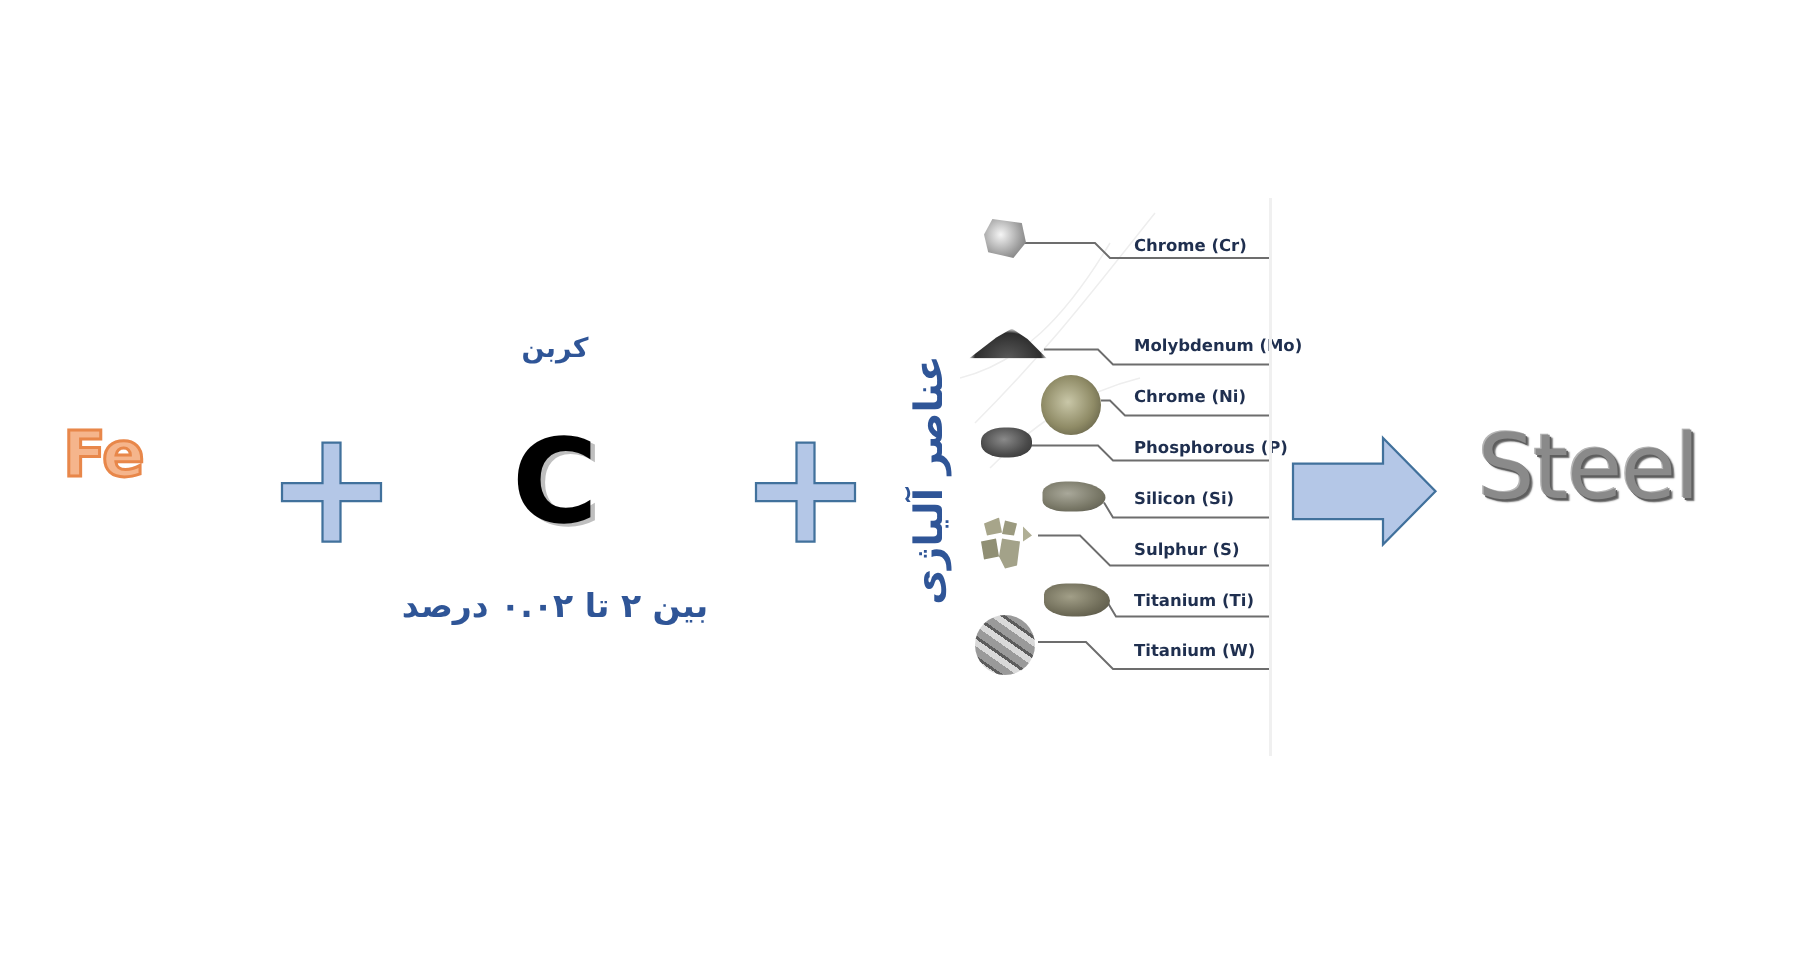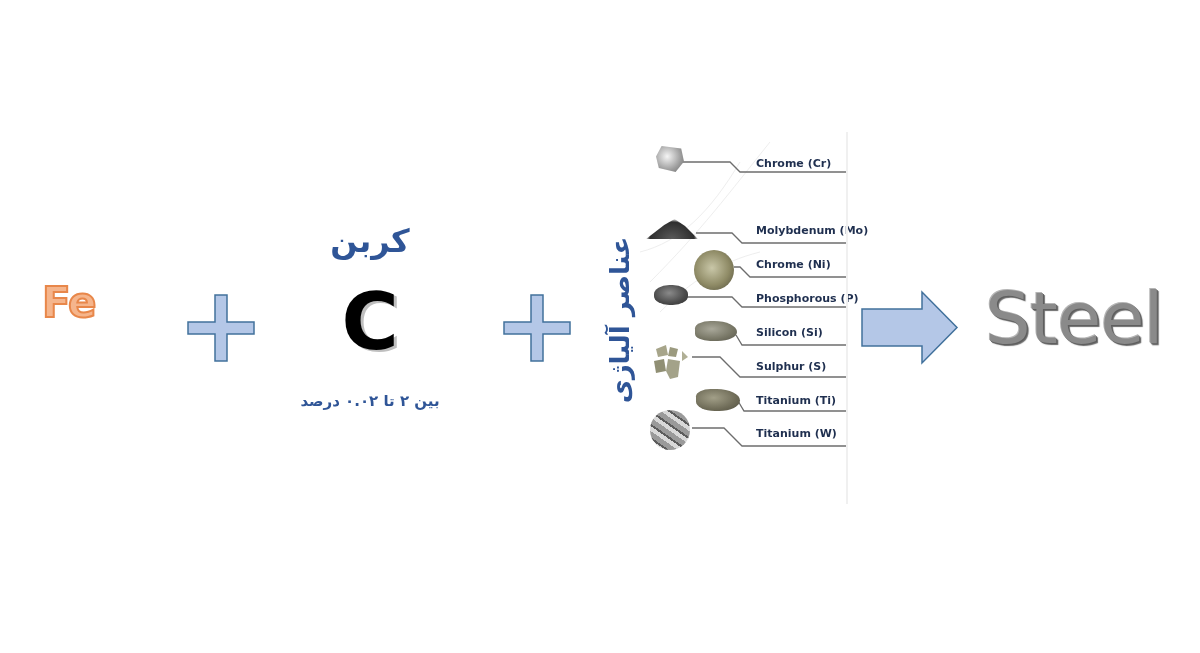--- a/index.html
+++ b/index.html
@@ -16,30 +16,30 @@
     line-height: 1;
   }
 
   
   .plus { width: 70px; height: 70px; }
   .plus svg { width: 100%; height: 100%; display: block; }
 
   
   .carbon-label {
     left: 300px; top: 222px; width: 140px; text-align: center; direction: rtl;
-    font-family: "DejaVu Sans", sans-serif; font-weight: bold; font-size: 32px; color: #2f5597;
+    font-family: "DejaVu Sans", sans-serif; font-weight: bold; font-size: 18px; color: #2f5597;
   }
   .carbon-symbol {
     left: 300px; top: 283px; width: 140px; text-align: center;
     font-family: "DejaVu Sans", sans-serif; font-weight: bold; font-size: 78px; color: #000;
     line-height: 1; text-shadow: 3px 2px 0 #bfbfbf;
   }
   .carbon-note {
     left: 250px; top: 392px; width: 240px; text-align: center; direction: rtl;
-    font-family: "DejaVu Sans", sans-serif; font-weight: bold; font-size: 15px; color: #2f5597;
+    font-family: "DejaVu Sans", sans-serif; font-weight: bold; font-size: 22px; color: #2f5597;
   }
 
   
   .alloy-label {
     left: 590px; top: 225px; width: 60px; height: 190px;
   }
   .alloy-label span {
     position: absolute; left: 50%; top: 50%; transform: translate(-50%,-50%) rotate(-90deg);
     white-space: nowrap; direction: rtl;
     font-family: "DejaVu Sans", sans-serif; font-weight: bold; font-size: 26px; color: #2f5597;
@@ -56,21 +56,21 @@
   }
   .row svg.leader { position: absolute; left: 0; top: 0; width: 208px; height: 34px; overflow: visible; }
   .sample { position: absolute; }
 
   
   .arrow { left: 860px; top: 290px; width: 100px; height: 75px; }
   .arrow svg { width: 100%; height: 100%; display: block; }
 
   
   .steel {
-    left: 985px; top: 282px; font-family: "DejaVu Sans", sans-serif; font-size: 72px;
+    left: 985px; top: 282px; font-family: "DejaVu Sans", sans-serif; font-size: 60px;
     color: #8a8a8a; line-height: 1; letter-spacing: -1px;
     text-shadow: 1px 1px 0 #5e5e5e, 2px 2px 1px #6b6b6b, -1px -1px 0 #b5b5b5;
   }
 </style>
 </head>
 <body>
 
 <div class="abs fe">Fe</div>
 
 <div class="abs plus" style="left:186px; top:293px;">

